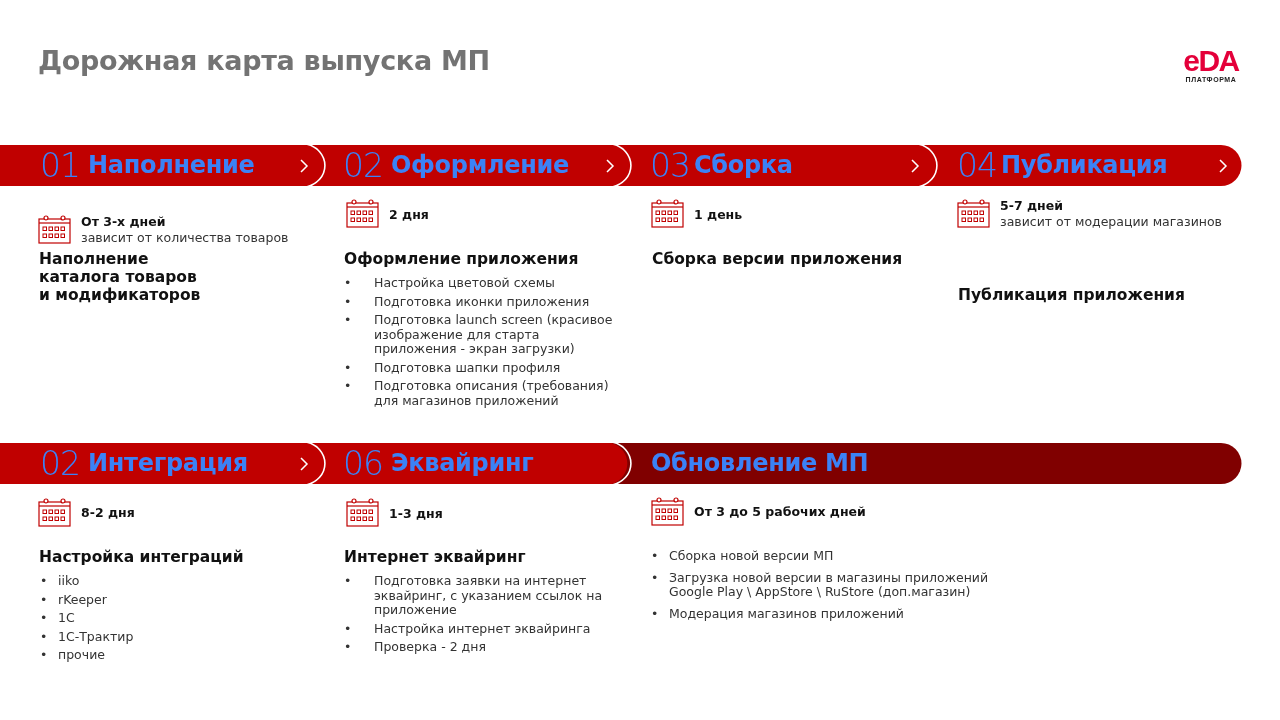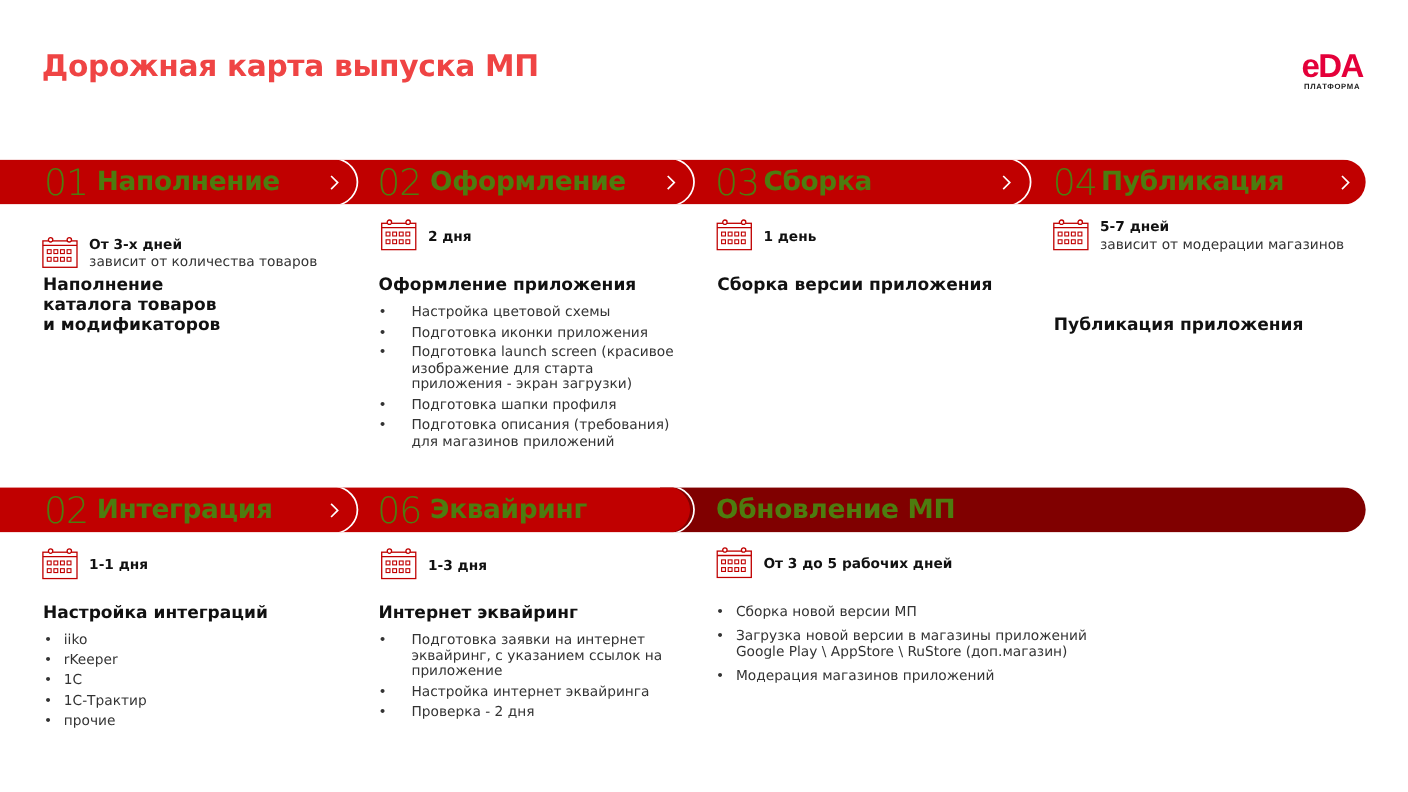--- a/index.html
+++ b/index.html
@@ -1,28 +1,28 @@
 <!DOCTYPE html>
 <html><head>
 <meta charset="utf-8">
 <style>
   * { box-sizing: border-box; margin: 0; padding: 0; }
   html, body { width: 1280px; height: 720px; background: #ffffff; overflow: hidden; }
   body { position: relative; font-family: "DejaVu Sans", "Liberation Sans", sans-serif; color: #111; }
 
-  .title { position: absolute; left: 38px; top: 45px; font-size: 27px; font-weight: bold; letter-spacing: -0.3px; color: #ef4444; }
+  .title { position: absolute; left: 38px; top: 45px; font-size: 27px; font-weight: bold; letter-spacing: -0.3px; color: #737373; }
 
   .logo { position: absolute; left: 1178px; top: 46px; width: 66px; height: 40px; text-align: center; }
   .logo-main { font-family: "Liberation Sans", sans-serif; font-weight: bold; font-size: 30px; line-height: 30px; letter-spacing: -1.5px; color: #e4003a; }
   .logo-sub { font-family: "Liberation Sans", sans-serif; font-weight: bold; font-size: 7px; letter-spacing: 0.6px; color: #222; margin-top: 0px; }
 
   
   .band { position: absolute; height: 41px; overflow: hidden; }
   .band svg { position: absolute; left: 0; top: 0; }
-  .seg { position: absolute; top: 0; height: 41px; display: flex; align-items: center; color: #4d7c0f; }
+  .seg { position: absolute; top: 0; height: 41px; display: flex; align-items: center; color: #3b82f6; }
   .seg .num { font-family: "DejaVu Sans", sans-serif; font-weight: 300; font-size: 33px; letter-spacing: -1px; margin-right: 8px; line-height: 41px; }
   .seg .name { font-weight: bold; font-size: 24px; line-height: 41px; letter-spacing: -0.3px; }
 
   
   .dur { position: absolute; display: flex; align-items: flex-start; }
   .cal { width: 33px; height: 30px; margin-right: 10px; flex: none; }
   .dur-text { font-size: 12.5px; line-height: 16px; }
   .dur-main { font-weight: bold; color: #111; }
   .dur-sub { color: #333; font-size: 12.5px; }
 
@@ -227,21 +227,21 @@
         <rect x="11" y="13" width="3.5" height="3.5"></rect>
         <rect x="17" y="13" width="3.5" height="3.5"></rect>
         <rect x="23" y="13" width="3.5" height="3.5"></rect>
         <rect x="5" y="20" width="3.5" height="3.5"></rect>
         <rect x="11" y="20" width="3.5" height="3.5"></rect>
         <rect x="17" y="20" width="3.5" height="3.5"></rect>
         <rect x="23" y="20" width="3.5" height="3.5"></rect>
       </g>
   </svg>
   <div class="dur-text" style="padding-top:8px;">
-    <div class="dur-main">1-1 дня</div>
+    <div class="dur-main">8-2 дня</div>
   </div>
 </div>
 <div class="heading" style="left:39px; top:548px;">Настройка интеграций</div>
 <ul class="list tight" style="left:40px; top:574px; width:260px;">
   <li>iiko</li>
   <li>rKeeper</li>
   <li>1С</li>
   <li>1С-Трактир</li>
   <li>прочие</li>
 </ul>

